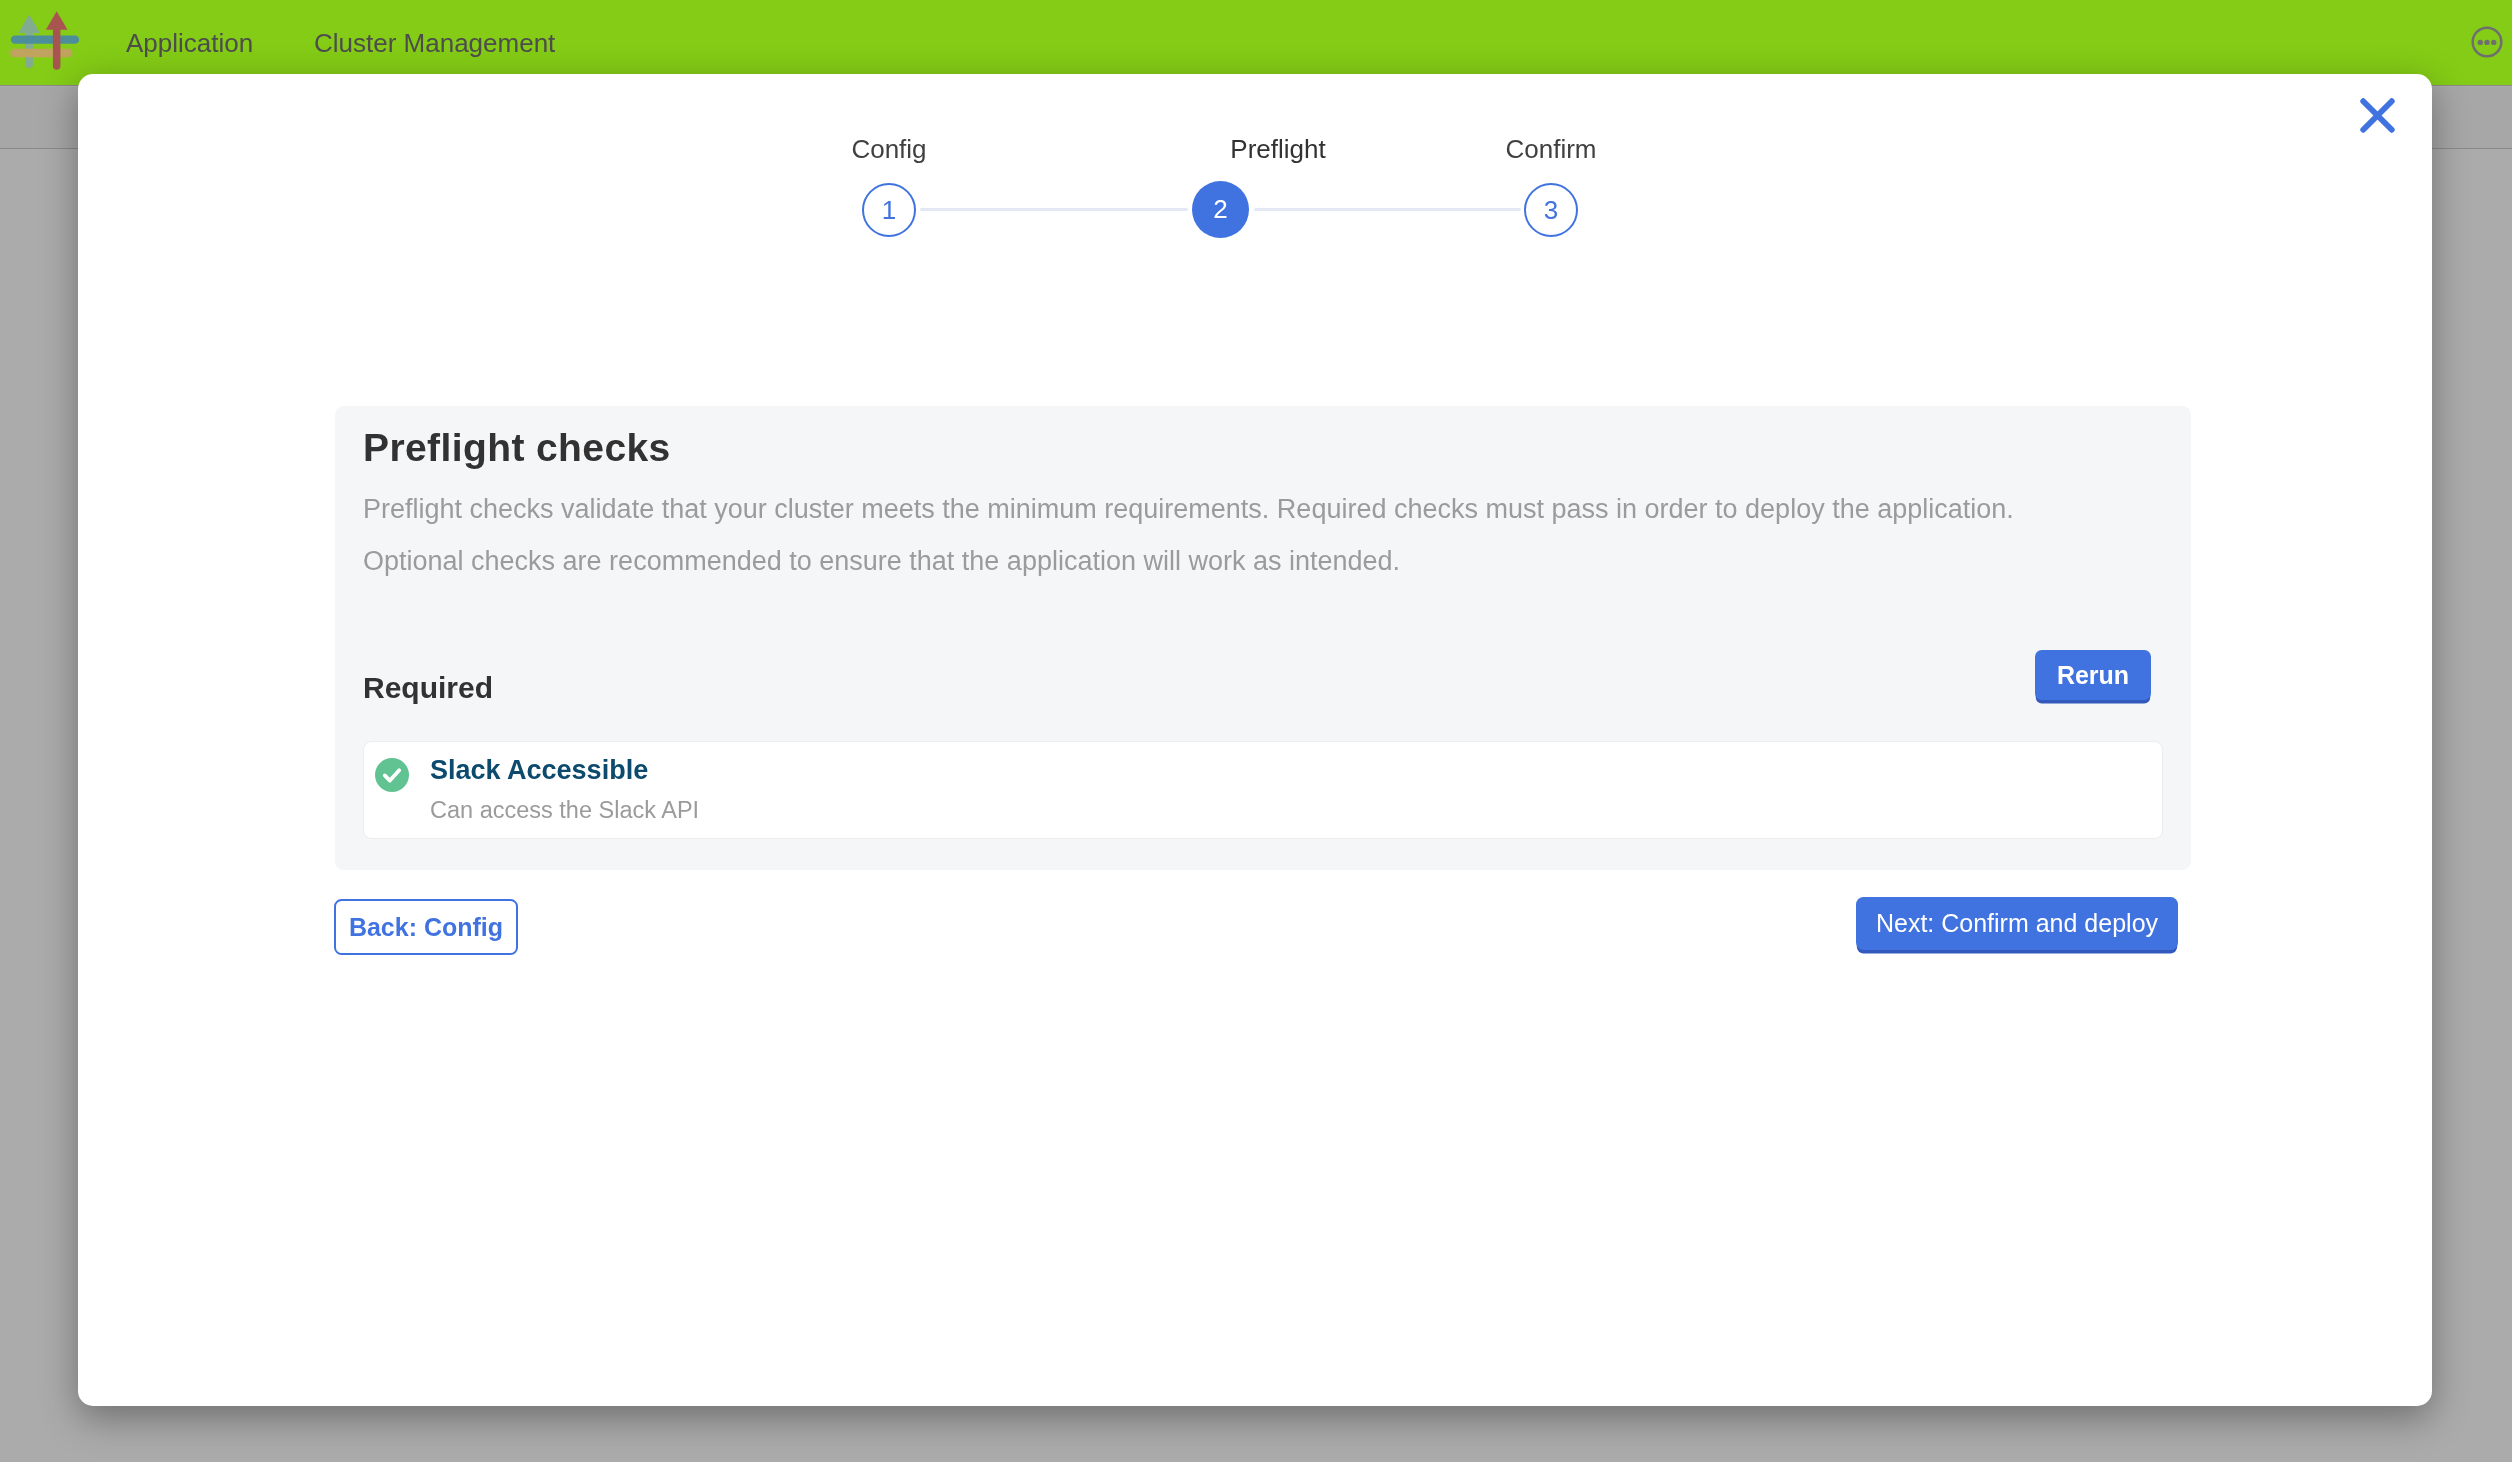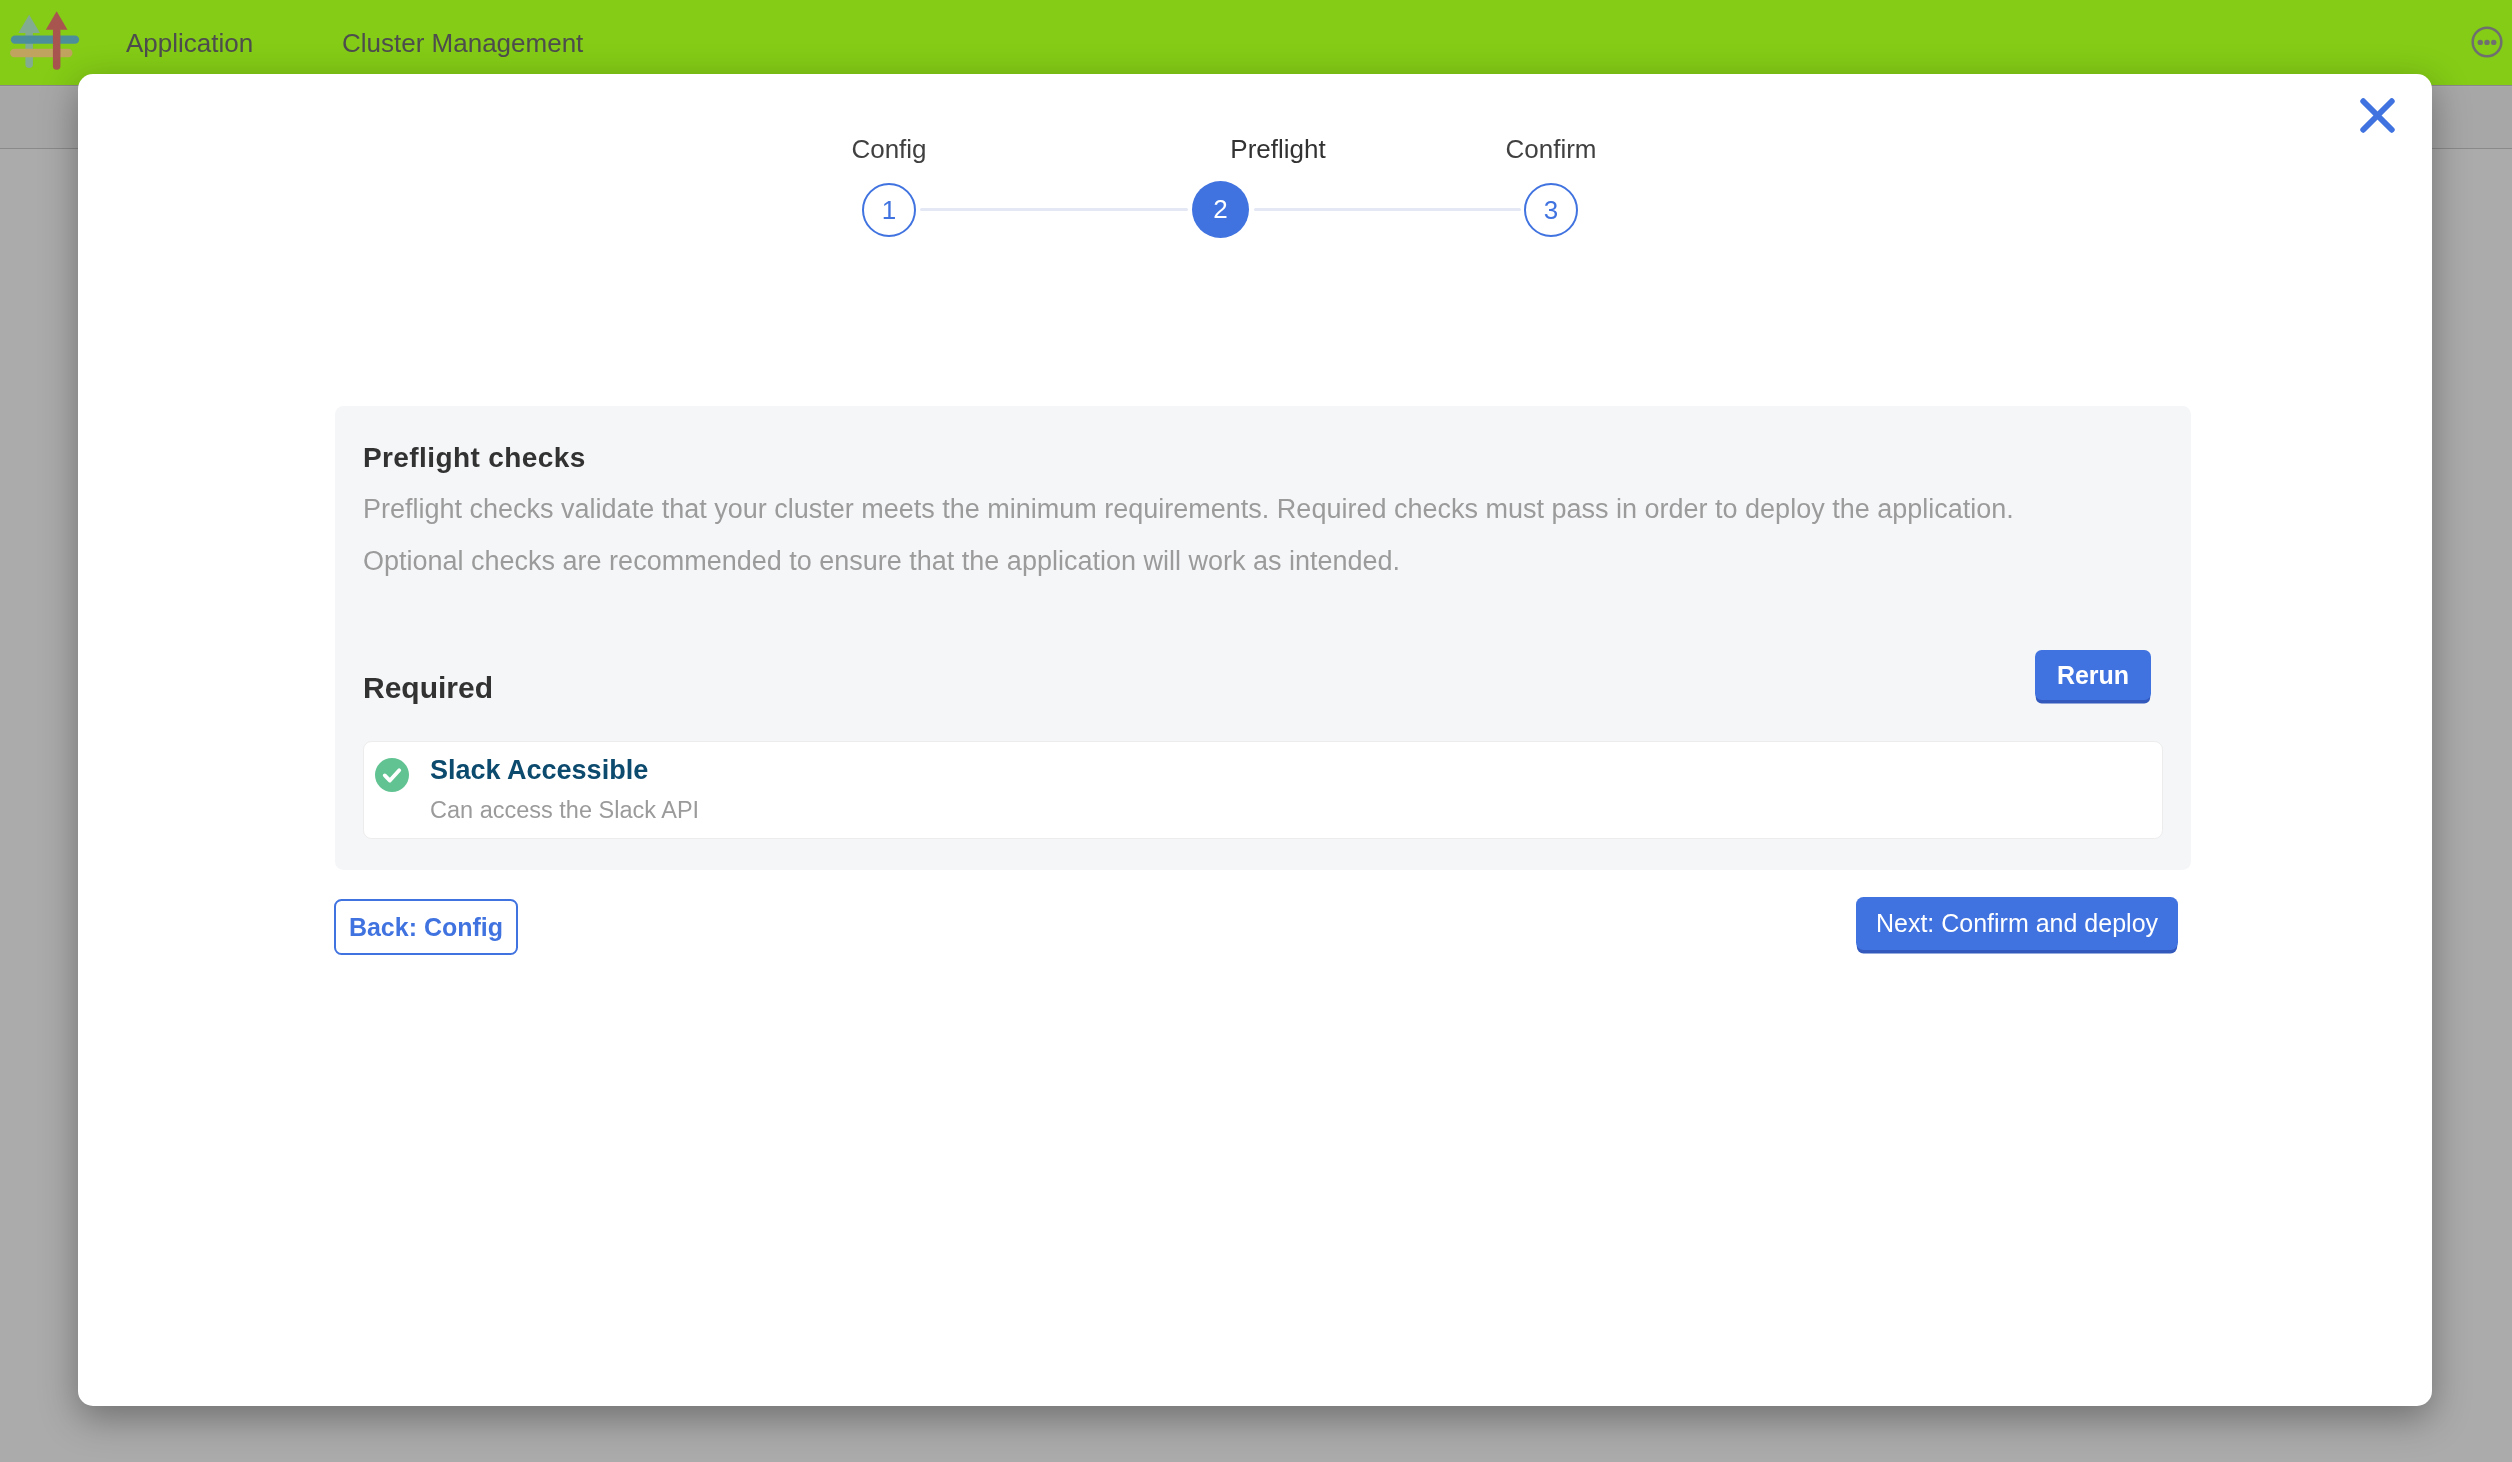--- a/index.html
+++ b/index.html
@@ -13,21 +13,21 @@
   }
   *{margin:0;padding:0;box-sizing:border-box;}
   body{font-family:"Liberation Sans",sans-serif;background:#ababab;}
   .screen{position:relative;width:2512px;height:1462px;background:#ababab;overflow:hidden;}
 
   
   .topbar{position:absolute;top:0;left:0;right:0;height:86px;background:#84cc16;border-bottom:1.7px solid #8a8a8a;}
   .logo{position:absolute;left:10px;top:8.4px;width:70px;height:65px;}
   .nav-item{position:absolute;top:0;height:86px;display:flex;align-items:center;font-size:26px;color:#4d4d4d;cursor:pointer;}
   .nav-item.app{left:126px;}
-  .nav-item.cluster{left:314px;margin-left:28px;}
+  .nav-item.cluster{left:314px;}
   .menu-icon{position:absolute;right:9.2px;top:26px;width:32px;height:32px;cursor:pointer;}
   .subnav{position:absolute;top:87px;left:0;right:0;height:62px;background:#a7a7a7;border-bottom:1.7px solid #8a8a8a;}
   .version{position:absolute;bottom:6.7px;left:0;right:0;text-align:center;color:#7e7e7e;font-size:25px;}
 
   
   .modal{position:absolute;left:78px;top:74px;width:2354px;height:1332px;background:#ffffff;border-radius:15px;
          box-shadow:0 11.7px 37px rgba(0,0,0,0.35);}
   .close-btn{position:absolute;left:2276px;top:18.4px;width:47px;height:47px;cursor:pointer;background:none;border:none;padding:0;}
 
   
@@ -40,21 +40,21 @@
                background:#fff;color:var(--accent);font-size:26px;display:flex;align-items:center;justify-content:center;}
   .step-circle.c1{left:784px;top:109px;}
   .step-circle.c3{left:1446px;top:109px;}
   .step-circle.active{width:57px;height:57px;border:none;background:var(--accent);color:#fff;left:1114px;top:107px;}
   .step-line{position:absolute;height:3.4px;background:#e4e8f5;top:134px;border-radius:1.7px;}
   .step-line.l1{left:842px;width:268px;}
   .step-line.l2{left:1176px;width:267px;}
 
   
   .card{position:absolute;left:257px;top:332px;width:1856px;height:464px;background:#f5f6f8;border-radius:8.4px;}
-  .card-title{position:absolute;left:28px;top:20px;font-size:28px;font-weight:700;color:#323232;letter-spacing:0.4px;margin-top:16px;}
+  .card-title{position:absolute;left:28px;top:20px;font-size:39px;font-weight:700;color:#323232;letter-spacing:0.4px;}
   .card-desc{position:absolute;left:28px;top:77px;width:1748px;font-size:27px;line-height:52px;color:#9b9b9b;}
   .results-label{position:absolute;left:28px;top:265px;font-size:30px;font-weight:700;color:#323232;}
   .rerun-btn{position:absolute;right:40px;top:244px;width:116px;height:50px;background:var(--accent);border:none;
              border-radius:6.7px;color:#fff;font-size:25px;font-weight:700;font-family:inherit;cursor:pointer;
              box-shadow:0 4.2px 0 -0.8px var(--accent-dark);}
   .check-row{position:absolute;left:28px;top:335px;width:1800px;height:98px;background:#fff;border:0.8px solid #ececec;border-radius:8.4px;}
   .check-icon{position:absolute;left:11px;top:16px;width:34px;height:34px;}
   .check-name{position:absolute;left:66px;top:13.4px;font-size:27px;font-weight:700;color:#0c4a6e;}
   .check-msg{position:absolute;left:66px;top:55px;font-size:23.5px;color:#9b9b9b;}
 

